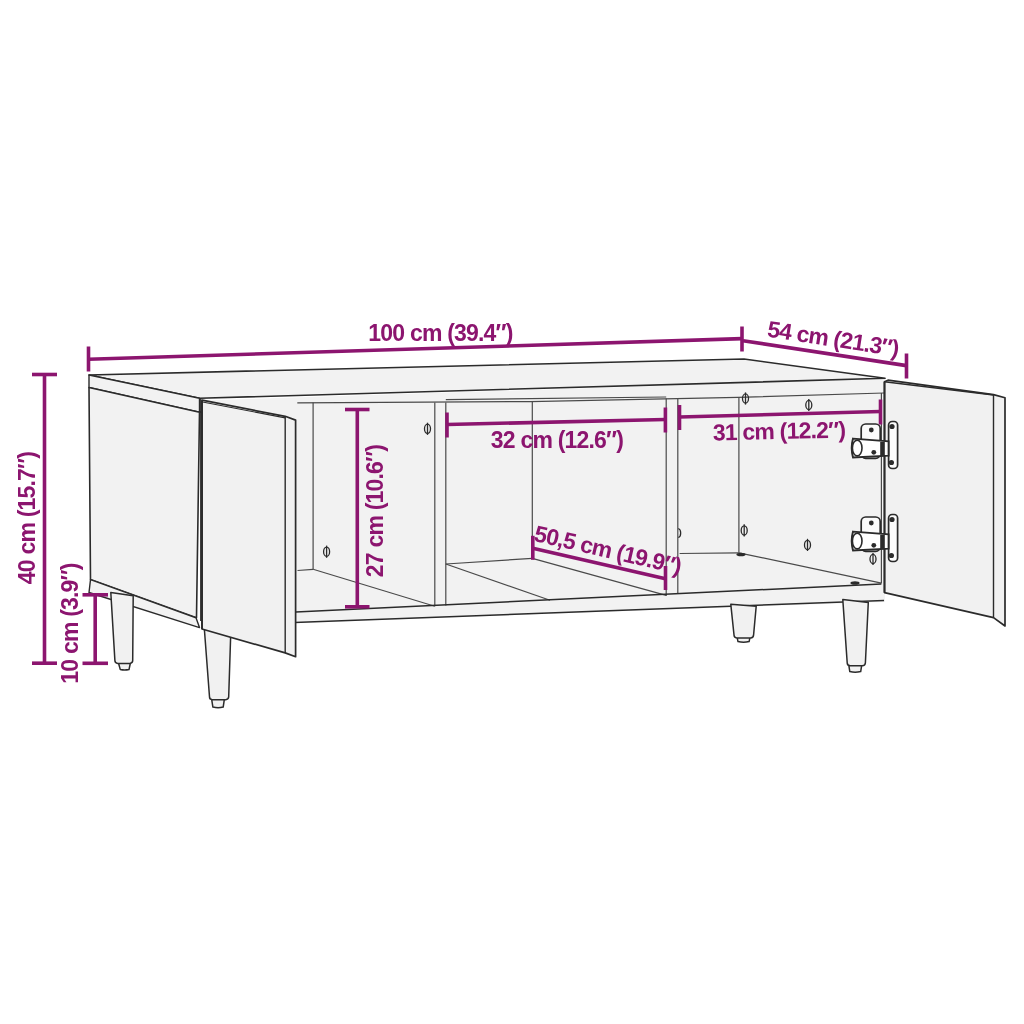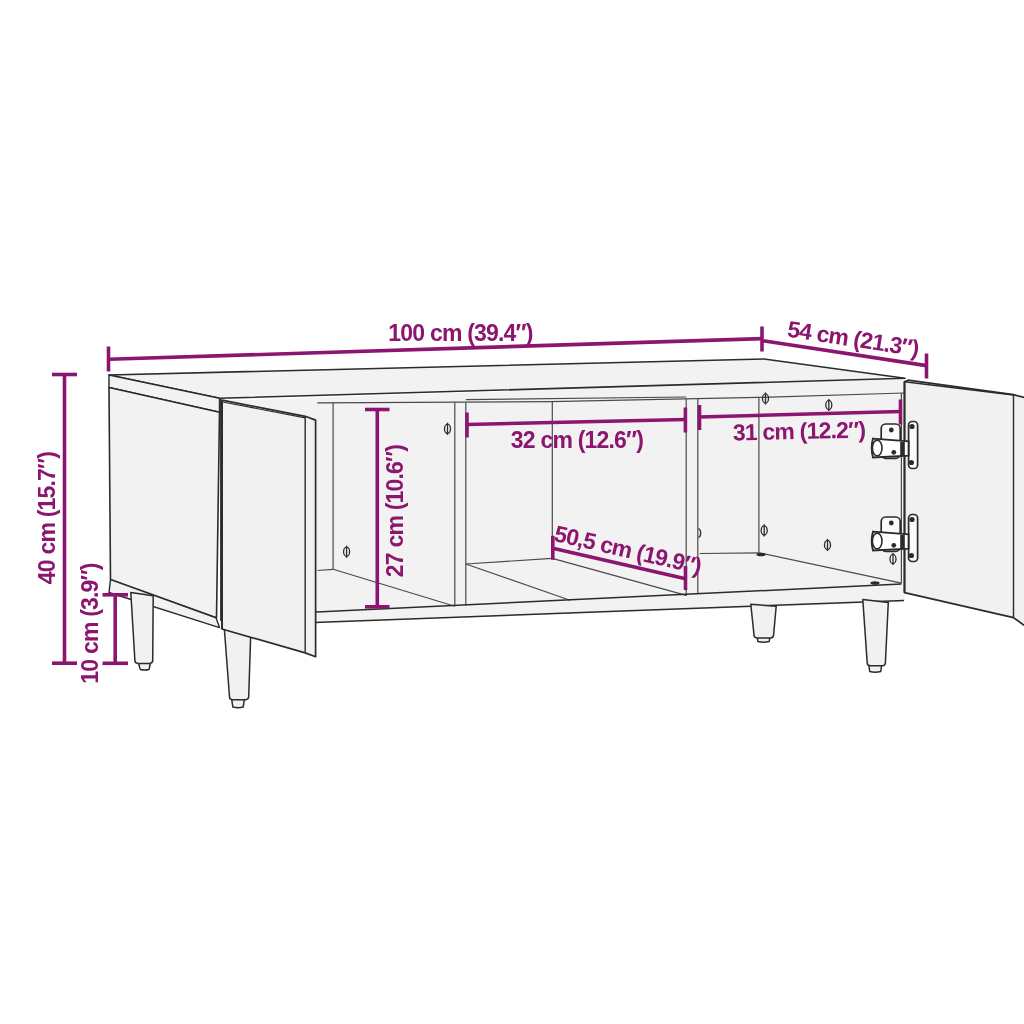--- a/index.html
+++ b/index.html
@@ -1,16 +1,16 @@
 <!DOCTYPE html>
 <html><head>
 <meta charset="utf-8">
 <style>
   html,body{margin:0;padding:0;background:#ffffff;}
-  .wrap{width:924px;height:1024px;position:relative;background:#ffffff;padding-left:20px;}
+  .wrap{width:924px;height:1024px;position:relative;background:#ffffff;}
   svg{display:block;}
   text{font-family:"Liberation Sans", sans-serif;font-weight:bold;fill:#8C156F;letter-spacing:-0.8px;}
 </style>
 </head>
 <body>
 <div class="wrap">
 <svg width="1024" height="1024" viewBox="0 0 1024 1024">
 
   <rect x="0" y="0" width="1024" height="1024" fill="#ffffff"></rect>
 

